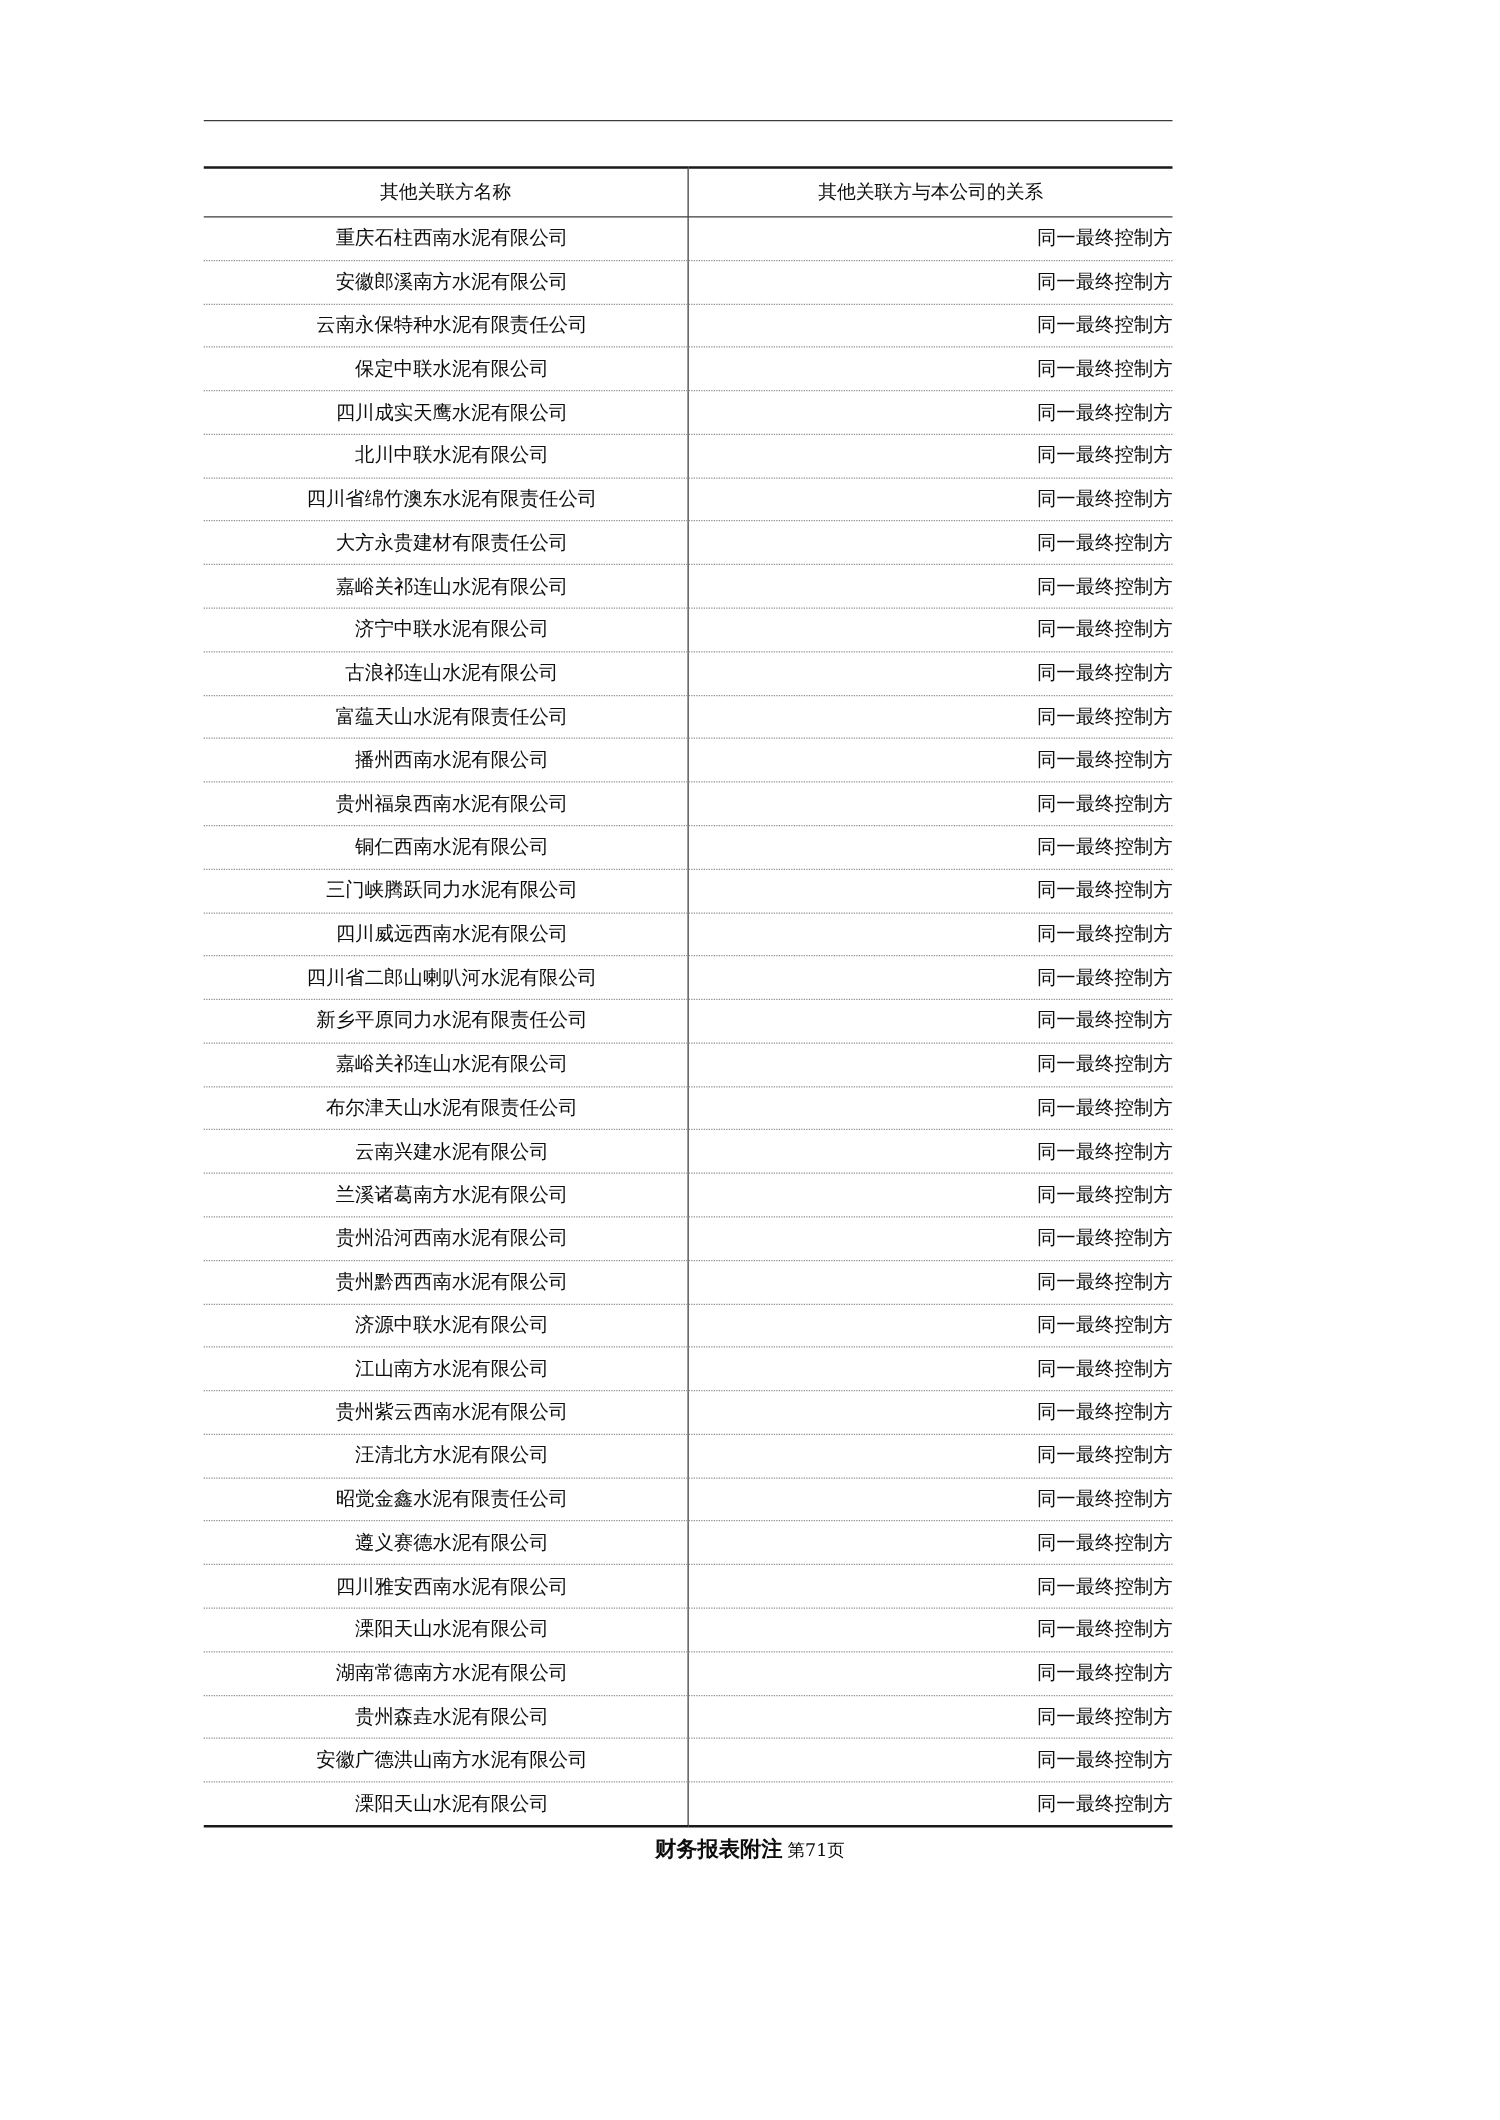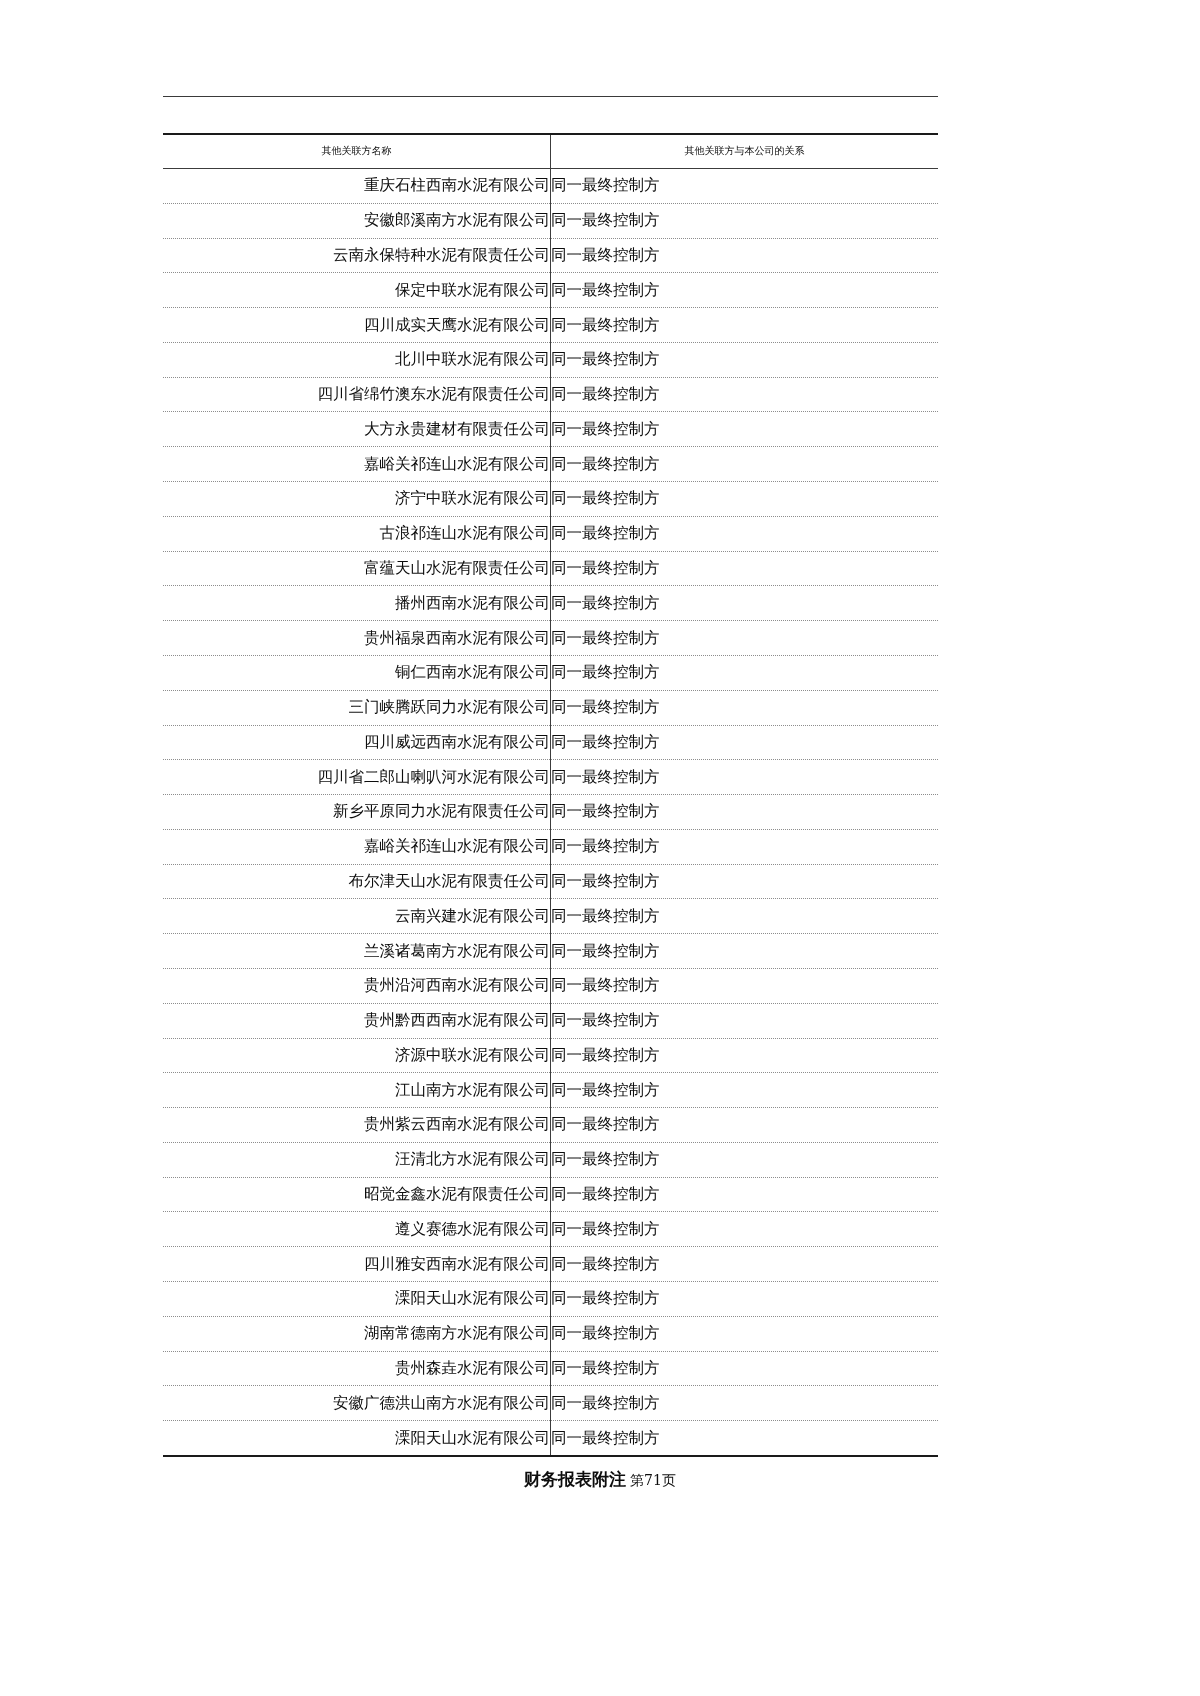--- a/index.html
+++ b/index.html
@@ -28,42 +28,43 @@
     width: 100%;
     margin-bottom: 36px;
   }
   table.rel-table {
     width: 100%;
     border-collapse: collapse;
     table-layout: fixed;
   }
   table.rel-table thead th {
     font-weight: normal;
-    font-size: 10px;
+    font-size: 15px;
     padding: 9px 0 10px 0;
     text-align: center;
     border-top: 2.2px solid #1a1a1a;
     border-bottom: 1.1px solid #3c3c3c;
   }
   table.rel-table thead th.col-name {
     border-right: 1.1px solid #3c3c3c;
   }
   table.rel-table tbody td {
     font-size: 15.5px;
     padding: 6.4px 0 6.4px 0;
     border-bottom: 1px dotted #8d8d8d;
     height: 21px;
   }
   table.rel-table tbody td.col-name {
-    text-align: right;
+    text-align: center;
     padding-left: 10px;
     border-right: 1.1px solid #3c3c3c;
   }
   table.rel-table tbody td.col-rel {
-    text-align: left;
+    text-align: right;
+    padding-left: 28px;
   }
   table.rel-table tbody tr:last-child td {
     border-bottom: 2.2px solid #1a1a1a;
   }
   .footer {
     position: absolute;
     left: 0;
     right: 0;
     top: 1468px;
     text-align: center;

